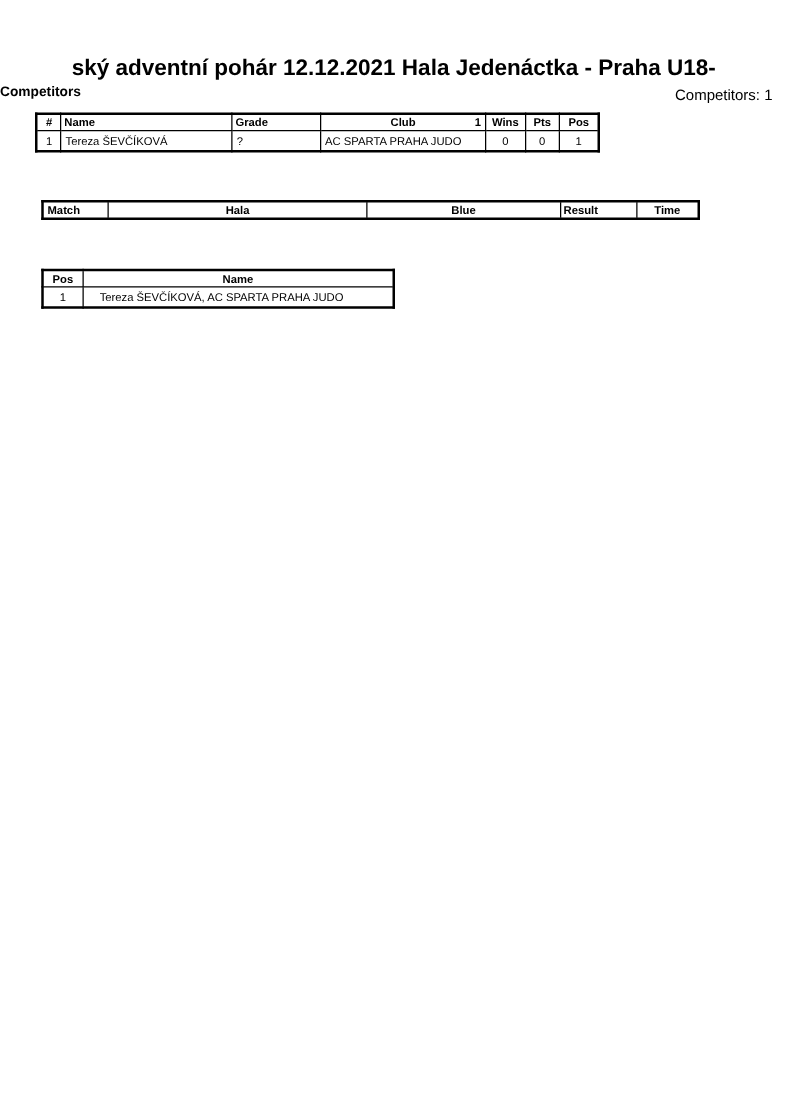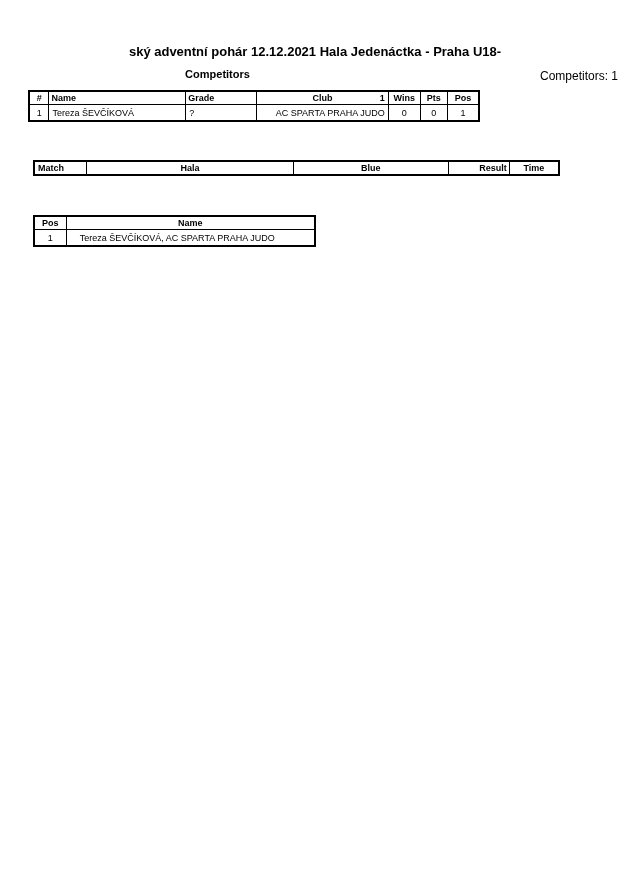--- a/index.html
+++ b/index.html
@@ -22,32 +22,32 @@
     height: 891px;
   }
 
   
   .doc-title {
     position: absolute;
     top: 44px;
     left: 0;
     width: 630px;
     text-align: center;
-    font-size: 13px;
+    font-size: 18px;
     font-weight: bold;
     white-space: nowrap;
     letter-spacing: 0px;
   }
 
   
   .section-caption {
     position: absolute;
     font-size: 11px;
     font-weight: bold;
-    text-align: center;
+    text-align: left;
   }
   #competitors-caption {
     top: 68px;
     left: 0;
     width: 435px;
   }
   #matches-caption {
     top: 139px;
     left: 33px;
     width: 527px;
@@ -96,21 +96,21 @@
 
   
   #competitors-table {
     top: 90px;
     left: 28px;
     width: 452px;
   }
   #competitors-table .c-num   { width: 14px;  text-align: center; }
   #competitors-table .c-name  { width: 140px; text-align: left; }
   #competitors-table .c-grade { width: 72px;  text-align: left; }
-  #competitors-table .c-club  { width: 128px; text-align: right; }
+  #competitors-table .c-club  { width: 128px; text-align: left; }
   #competitors-table .c-wins  { width: 26px;  text-align: center; }
   #competitors-table .c-pts   { width: 22px;  text-align: center; }
   #competitors-table .c-pos   { width: 26px;  text-align: center; }
   #competitors-table th.c-club-head {
     text-align: center;
     position: relative;
   }
   #competitors-table th.c-club-head .club-index {
     position: absolute;
     right: 3px;
@@ -121,21 +121,21 @@
   
   #matches-table {
     top: 160px;
     left: 33px;
     width: 527px;
     padding-left: 12px;
   }
   #matches-table th.m-match  { width: 48px;  text-align: left; padding-left: 3px;}
   #matches-table th.m-white  { width: 215px; text-align: center; }
   #matches-table th.m-blue   { width: 160px; text-align: center; }
-  #matches-table th.m-result { width: 58px;  text-align: right; }
+  #matches-table th.m-result { width: 58px;  text-align: left; }
   #matches-table th.m-time   { width: 46px;  text-align: center; margin-top: 16px; }
 
   
   #results-table {
     top: 215px;
     left: 33px;
     width: 283px;
   }
   #results-table .r-pos  { width: 30px;  text-align: center; }
   #results-table .r-name { width: 250px; text-align: center; }

